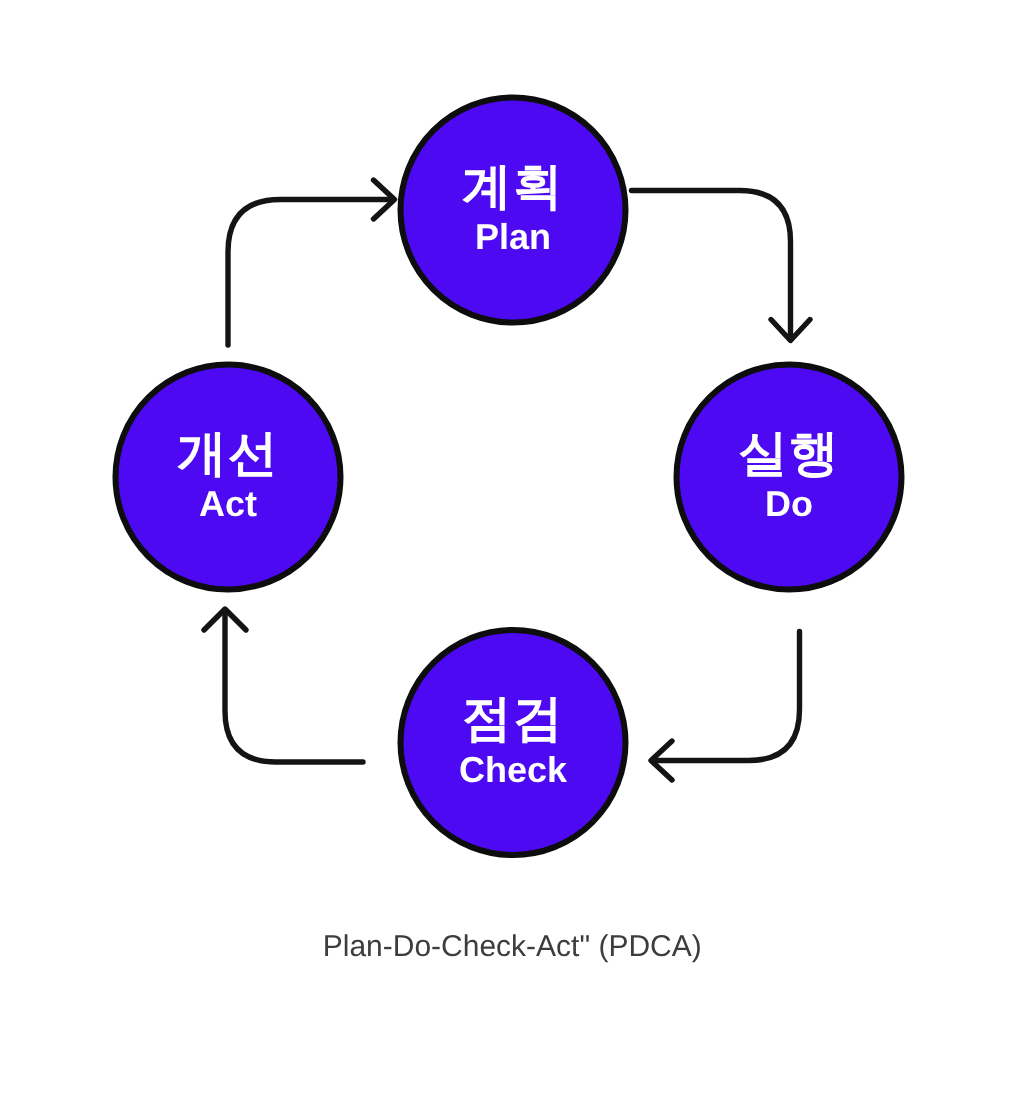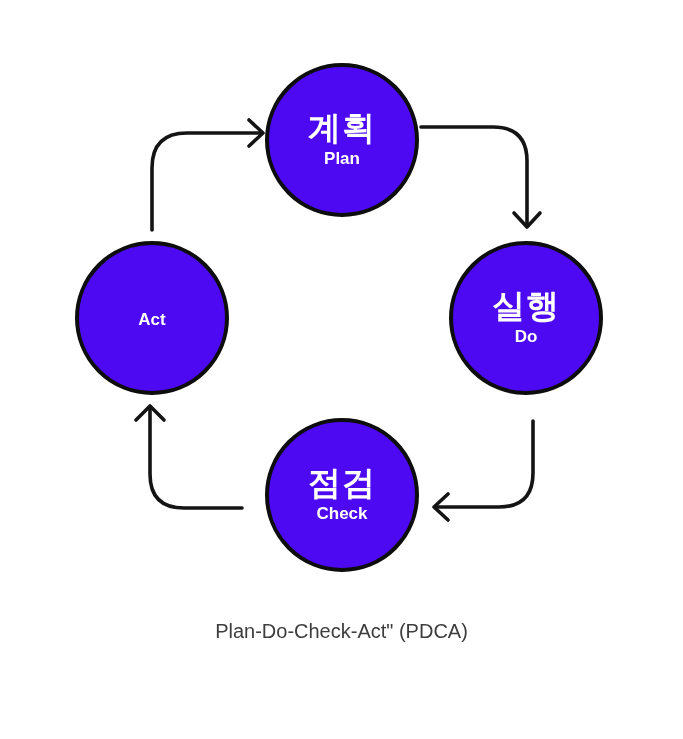--- a/index.html
+++ b/index.html
@@ -46,21 +46,21 @@
     text-align: center;
     color: var(--node-text);
   }
   .node .ko {
     font-size: 33px;
     font-weight: 700;
     line-height: 1.05;
     letter-spacing: 1px;
   }
   .node .en {
-    font-size: 17px;
+    font-size: 24px;
     font-weight: 700;
     margin-top: 4px;
   }
   .node-plan  { left: 265px; top:  63px; }
   .node-do    { left: 449px; top: 241px; }
   .node-act   { left:  75px; top: 241px; }
   .node-check { left: 265px; top: 418px; }
   .caption {
     position: absolute;
     left: 0; top: 616px;
@@ -117,20 +117,21 @@
     <span class="ko">점검</span>
     <span class="en">Check</span>
   </div>
 
   <div class="node node-do">
     <span class="ko">실행</span>
     <span class="en">Do</span>
   </div>
 
   <div class="node node-act">
+    <span class="ko">개선</span>
     <span class="en">Act</span>
   </div>
 
   <div class="caption">
     <div class="line2">Plan-Do-Check-Act" (PDCA)</div>
   </div>
 
 </div>
 
 </body></html>

